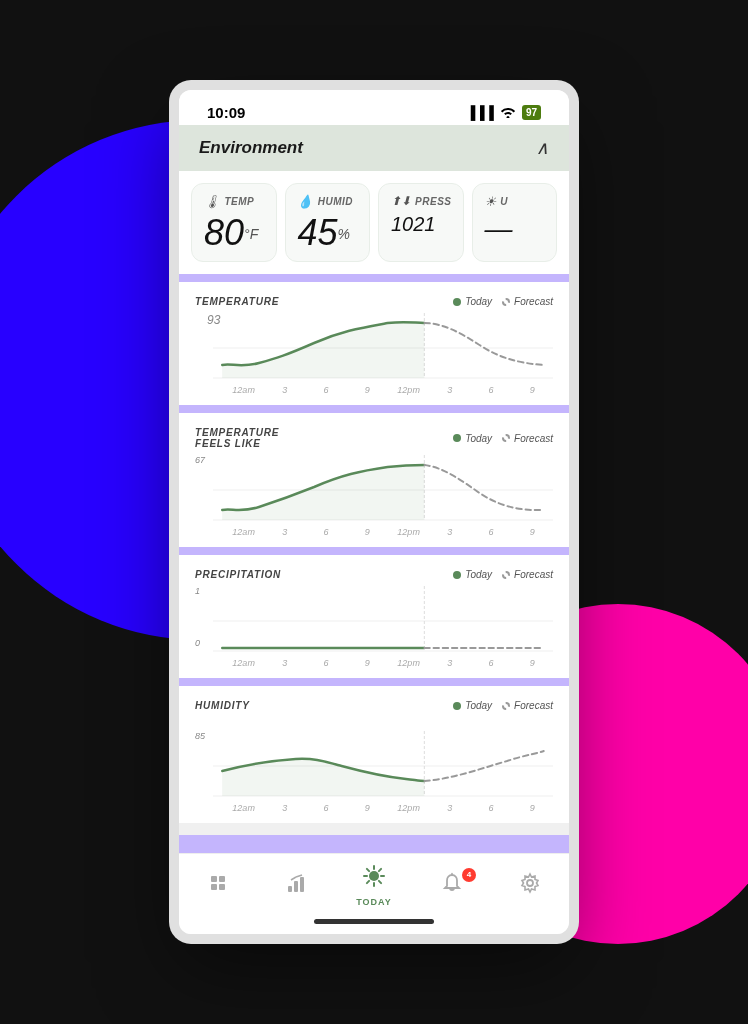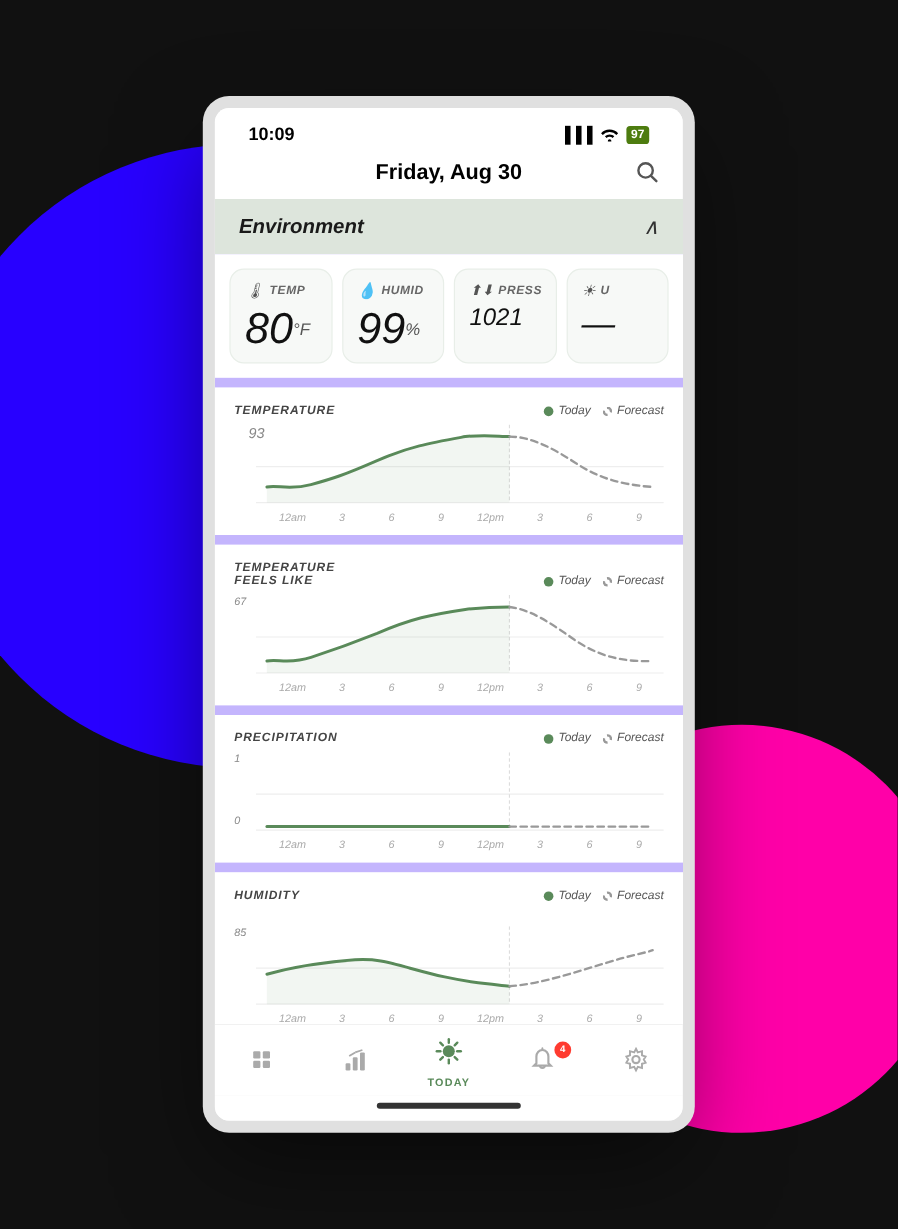--- a/index.html
+++ b/index.html
@@ -181,21 +181,21 @@
 
     
     .chart-section {
       background: #fff;
       margin-top: 8px;
       padding: 14px 16px 10px;
     }
     .chart-header {
       display: flex;
       justify-content: space-between;
-      align-items: flex-end;
+      align-items: center;
       margin-bottom: 6px;
     }
     .chart-title {
       font-size: 10px;
       font-weight: 700;
       letter-spacing: 0.8px;
       color: #444;
       text-transform: uppercase;
     }
     .chart-legend {
@@ -324,29 +324,20 @@
       <span style="font-size:13px;">▐▐▐</span>
       <span style="font-size:14px;">
         <svg width="16" height="12" viewBox="0 0 16 12">
             <path d="M8 10a1.5 1.5 0 110 3 1.5 1.5 0 010-3zM8 6c1.5 0 2.9.6 3.9 1.6l-1.4 1.4A3.5 3.5 0 008 8a3.5 3.5 0 00-2.5 1L4.1 7.6A5.5 5.5 0 018 6zm0-4c2.8 0 5.3 1.1 7.1 3L13.7 6.4A7.5 7.5 0 008 4a7.5 7.5 0 00-5.7 2.4L.9 5A9.5 9.5 0 018 2z" fill="#000"></path>
           </svg>
       </span>
       <span class="battery-box">97</span>
     </div>
   </div>
 
-  <div class="header">
-    <span class="header-title">Friday, Aug 30</span>
-    <span class="header-search">
-      <svg width="20" height="20" viewBox="0 0 20 20" fill="none">
-          <circle cx="9" cy="9" r="6" stroke="#555" stroke-width="2"></circle>
-          <line x1="13.5" y1="13.5" x2="18" y2="18" stroke="#555" stroke-width="2" stroke-linecap="round"></line>
-        </svg>
-    </span>
-  </div>
 
   <div class="content">
 
     <div class="section-header">
       <span class="section-header-title">Environment</span>
       <span class="chevron-icon">∧</span>
     </div>
 
     <div class="metrics-row">
 
@@ -359,21 +350,21 @@
           <span class="metric-value">80</span><span class="metric-unit">°F</span>
         </div>
       </div>
 
       <div class="metric-card">
         <div class="metric-card-header">
           <span class="metric-icon">💧</span>
           <span class="metric-label">HUMID</span>
         </div>
         <div>
-          <span class="metric-value">99</span><span class="metric-unit">%</span>
+          <span class="metric-value">45</span><span class="metric-unit">%</span>
         </div>
       </div>
 
       <div class="metric-card">
         <div class="metric-card-header">
           <span class="metric-icon" style="font-size:12px;">⬆⬇</span>
           <span class="metric-label">PRESS</span>
         </div>
         <div>
           <span class="metric-value" style="font-size:20px;">1021</span>

